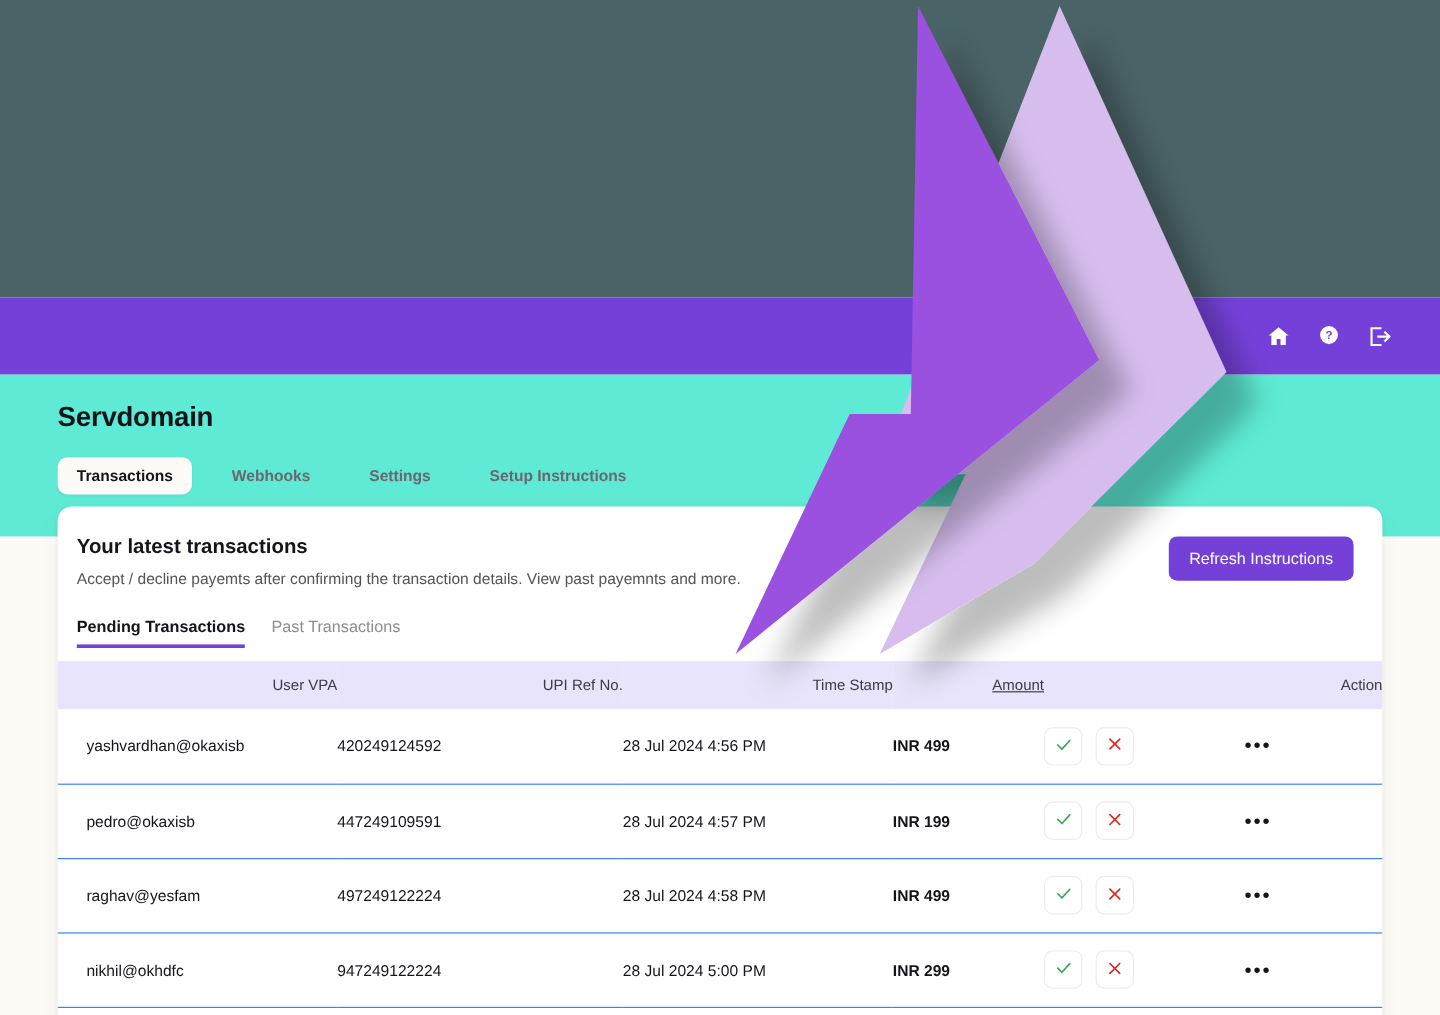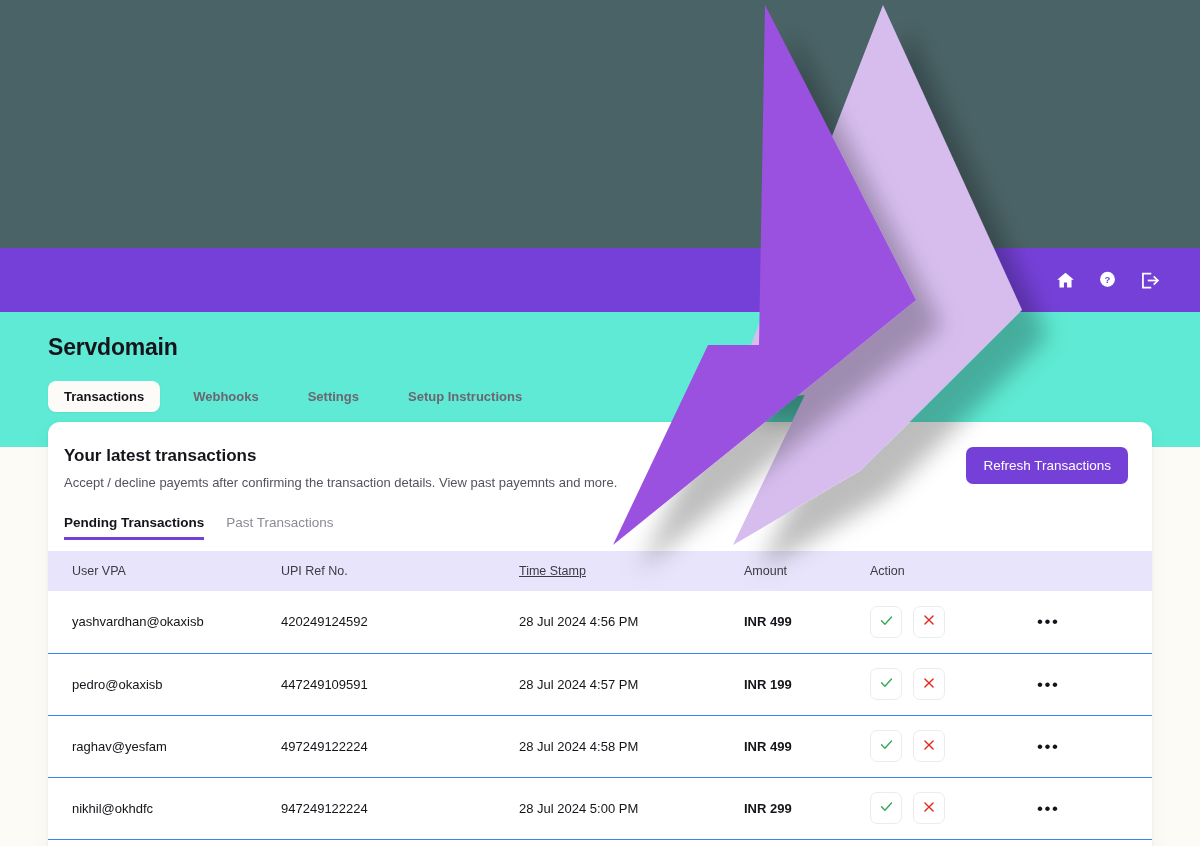--- a/index.html
+++ b/index.html
@@ -167,39 +167,39 @@
 
   
   table.txn-table {
     width: 100%;
     border-collapse: collapse;
     table-layout: fixed;
     margin-top: 11px;
   }
   table.txn-table thead tr { background: #e8e4fb; }
   table.txn-table th {
-    text-align: left;
+    text-align: right;
     font-size: 12.5px;
     font-weight: normal;
     color: #3d3a45;
     padding: 13px 0 13px 0;
     height: 34px;
   }
   table.txn-table td {
     font-size: 13px;
     color: #15141a;
     padding: 0;
     height: 62px;
     vertical-align: middle;
     border-bottom: 1px solid #3b82f6;
   }
   .col-vpa   { width: 233px; padding-left: 24px !important; }
   .col-ref   { width: 238px; }
-  .col-time  { width: 225px; text-decoration: underline; }
-  .col-amt   { width: 126px; }
+  .col-time  { width: 225px; }
+  .col-amt   { width: 126px; text-decoration: underline; }
   .col-act   { width: 282px; }
 
   td.c-vpa  { padding-left: 24px !important; color: #15141a; }
   td.c-ref  { font-weight: normal; color: #15141a; margin-top: 48px; }
   td.c-time { color: #8d8a94; }
   td.c-amt  { font-weight: bold; color: #15141a; }
 
   .action-cell {
     display: flex;
     align-items: center;
@@ -277,21 +277,21 @@
     <div class="tab-pill">Webhooks</div>
     <div class="tab-pill">Settings</div>
     <div class="tab-pill">Setup Instructions</div>
   </div>
 </div>
 
 <div class="card">
   <div class="card-head">
     <div class="card-title">Your latest transactions</div>
     <div class="card-sub">Accept / decline payemts after confirming the transaction details. View past payemnts and more.</div>
-    <button class="refresh-btn">Refresh Transactions</button>
+    <button class="refresh-btn">Refresh Instructions</button>
     <div class="subtabs">
       <div class="subtab active">Pending Transactions</div>
       <div class="subtab">Past Transactions</div>
     </div>
   </div>
 
   <table class="txn-table">
     <thead>
       <tr>
         <th class="col-vpa">User VPA</th>

